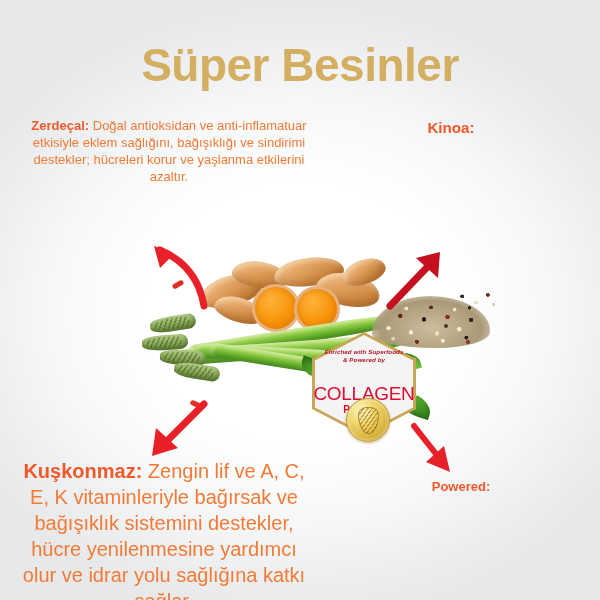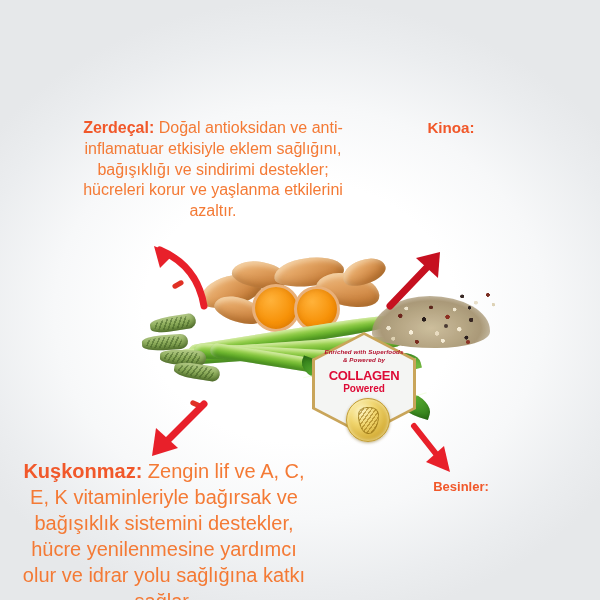--- a/index.html
+++ b/index.html
@@ -37,22 +37,21 @@
     text-align: center;
     color: #f47a35;
     line-height: 1.30;
   }
   .block b {
     color: #f1582a;
     font-weight: bold;
   }
   .blk-zerdecal {
     left: 28px;  top: 118px;  width: 282px;
-    font-size: 16px;
-    margin-left: 44px;
+    font-size: 13px;
   }
   .blk-kinoa {
     left: 310px; top: 118px;  width: 282px;
     font-size: 15.2px;
   }
   .blk-kuskonmaz {
     left: 14px;  top: 458px;  width: 300px;
     font-size: 20px;
   }
   .blk-kolajen {
@@ -184,23 +183,23 @@
   }
   .badge-small {
     font-size: 6.2px;
     font-style: italic;
     font-weight: bold;
     color: #b4122f;
     line-height: 1.35;
     letter-spacing: .1px;
   }
   .badge-main {
-    margin-top: 4px;
-    font-size: 13px;
-    font-weight: bold;
+    margin-top: 19px;
+    font-size: 19px;
+    font-weight: normal;
     color: #dd0b36;
     letter-spacing: -0.3px;
     line-height: 1;
   }
   .badge-sub {
     margin-top: 2px;
     font-size: 10px;
     font-weight: bold;
     color: #dd0b36;
     line-height: 1;
@@ -226,20 +225,21 @@
   }
 
   
   .bit { position: absolute; border-radius: 50%; }
 </style>
 </head>
 <body>
 
 <div id="poster">
 
+  <div class="title">Süper Besinler</div>
 
   <div class="food turmeric-grp">
     <div class="tm" style="left:4px;  top:18px; width:62px; height:30px; transform:rotate(-14deg);"></div>
     <div class="tm" style="left:36px; top:4px;  width:56px; height:26px; transform:rotate(10deg);"></div>
     <div class="tm" style="left:78px; top:0px;  width:70px; height:28px; transform:rotate(-6deg);"></div>
     <div class="tm" style="left:120px;top:16px; width:64px; height:32px; transform:rotate(12deg);"></div>
     <div class="tm" style="left:146px;top:2px;  width:44px; height:24px; transform:rotate(-18deg);"></div>
     <div class="tm" style="left:18px; top:40px; width:50px; height:24px; transform:rotate(18deg);"></div>
     <div class="tm-slice" style="left:56px; top:26px; width:42px; height:42px;"></div>
     <div class="tm-slice" style="left:98px; top:28px; width:40px; height:40px;"></div>
@@ -311,16 +311,16 @@
 
   <div class="block blk-kinoa">
     <b>Kinoa:</b><br>
   </div>
 
   <div class="block blk-kuskonmaz">
     <b>Kuşkonmaz:</b><span> Zengin lif ve A, C, E, K vitaminleriyle bağırsak ve bağışıklık sistemini destekler, hücre yenilenmesine yardımcı olur ve idrar yolu sağlığına katkı sağlar.</span>
   </div>
 
   <div class="block blk-kolajen">
-    <b>Besinler:</b><br>
+    <b>Powered:</b><br>
   </div>
 
 </div>
 
 </body></html>

